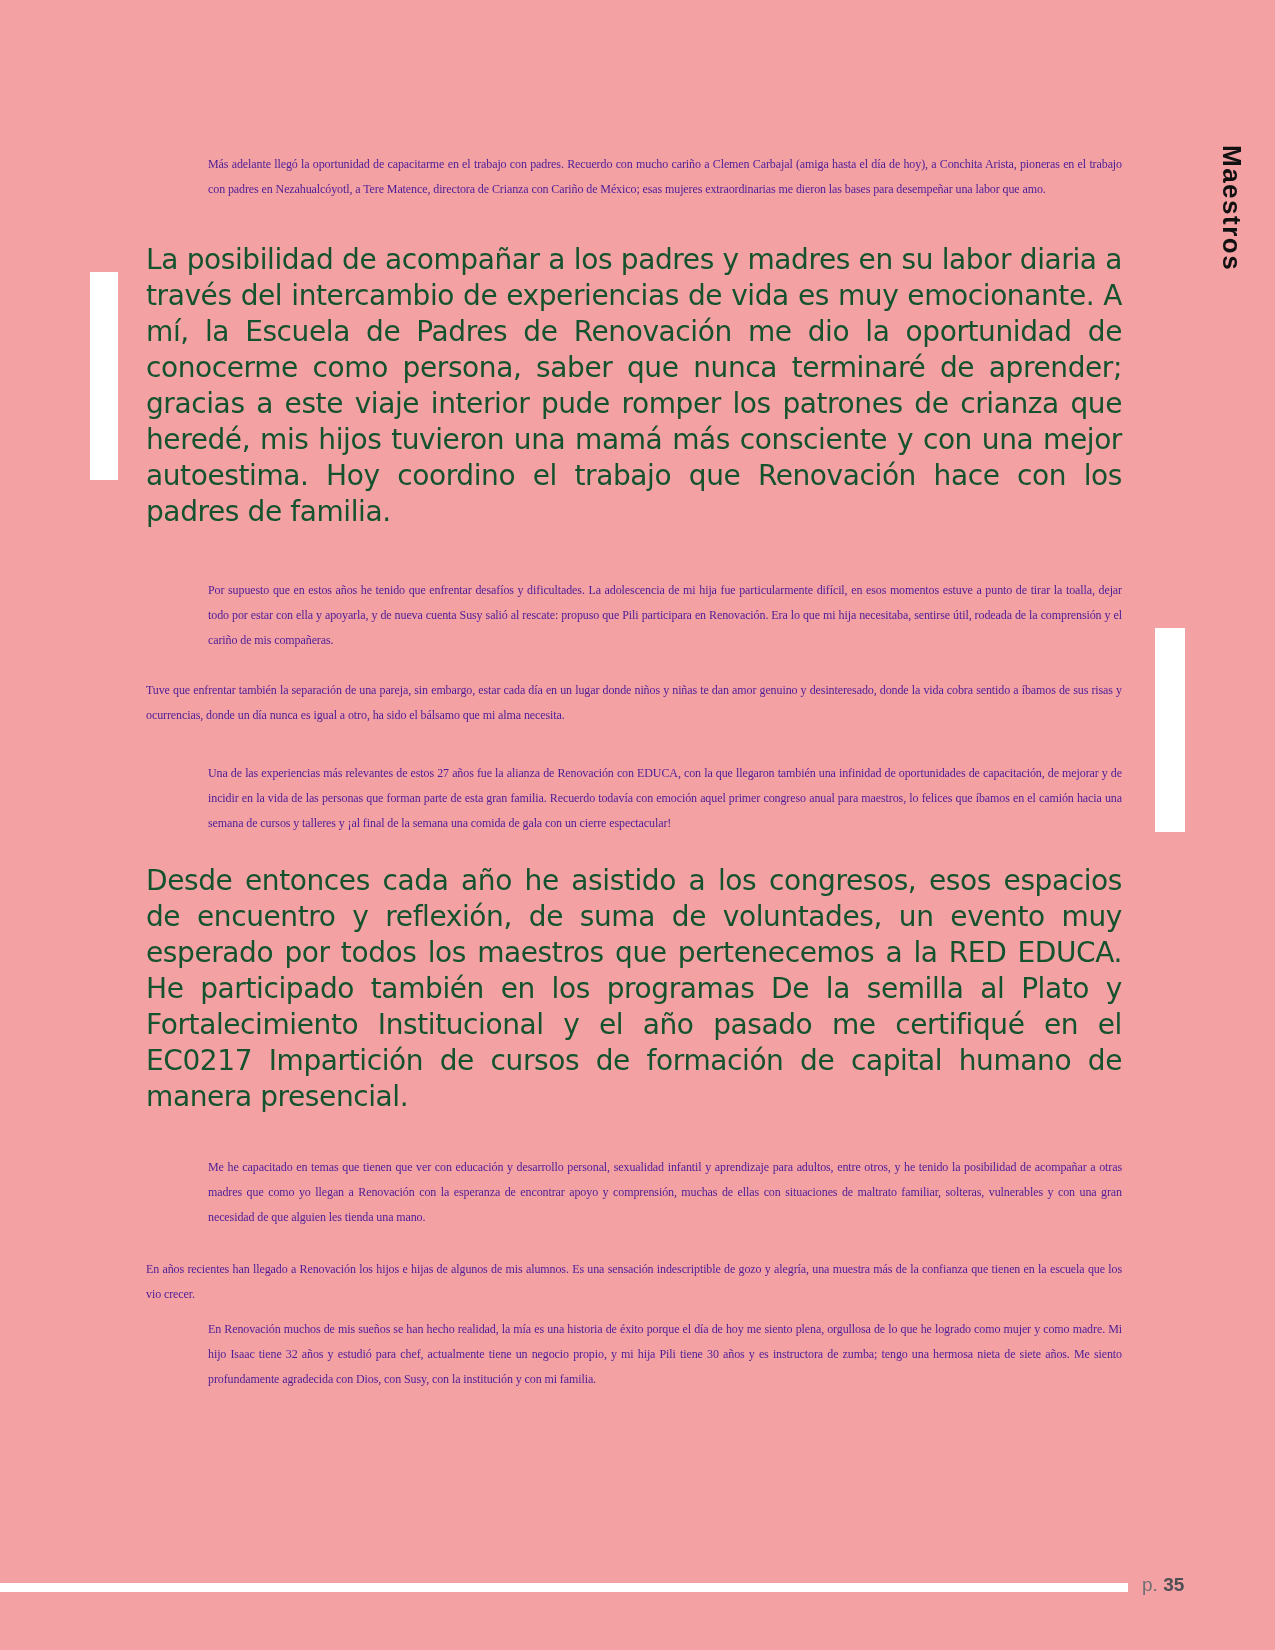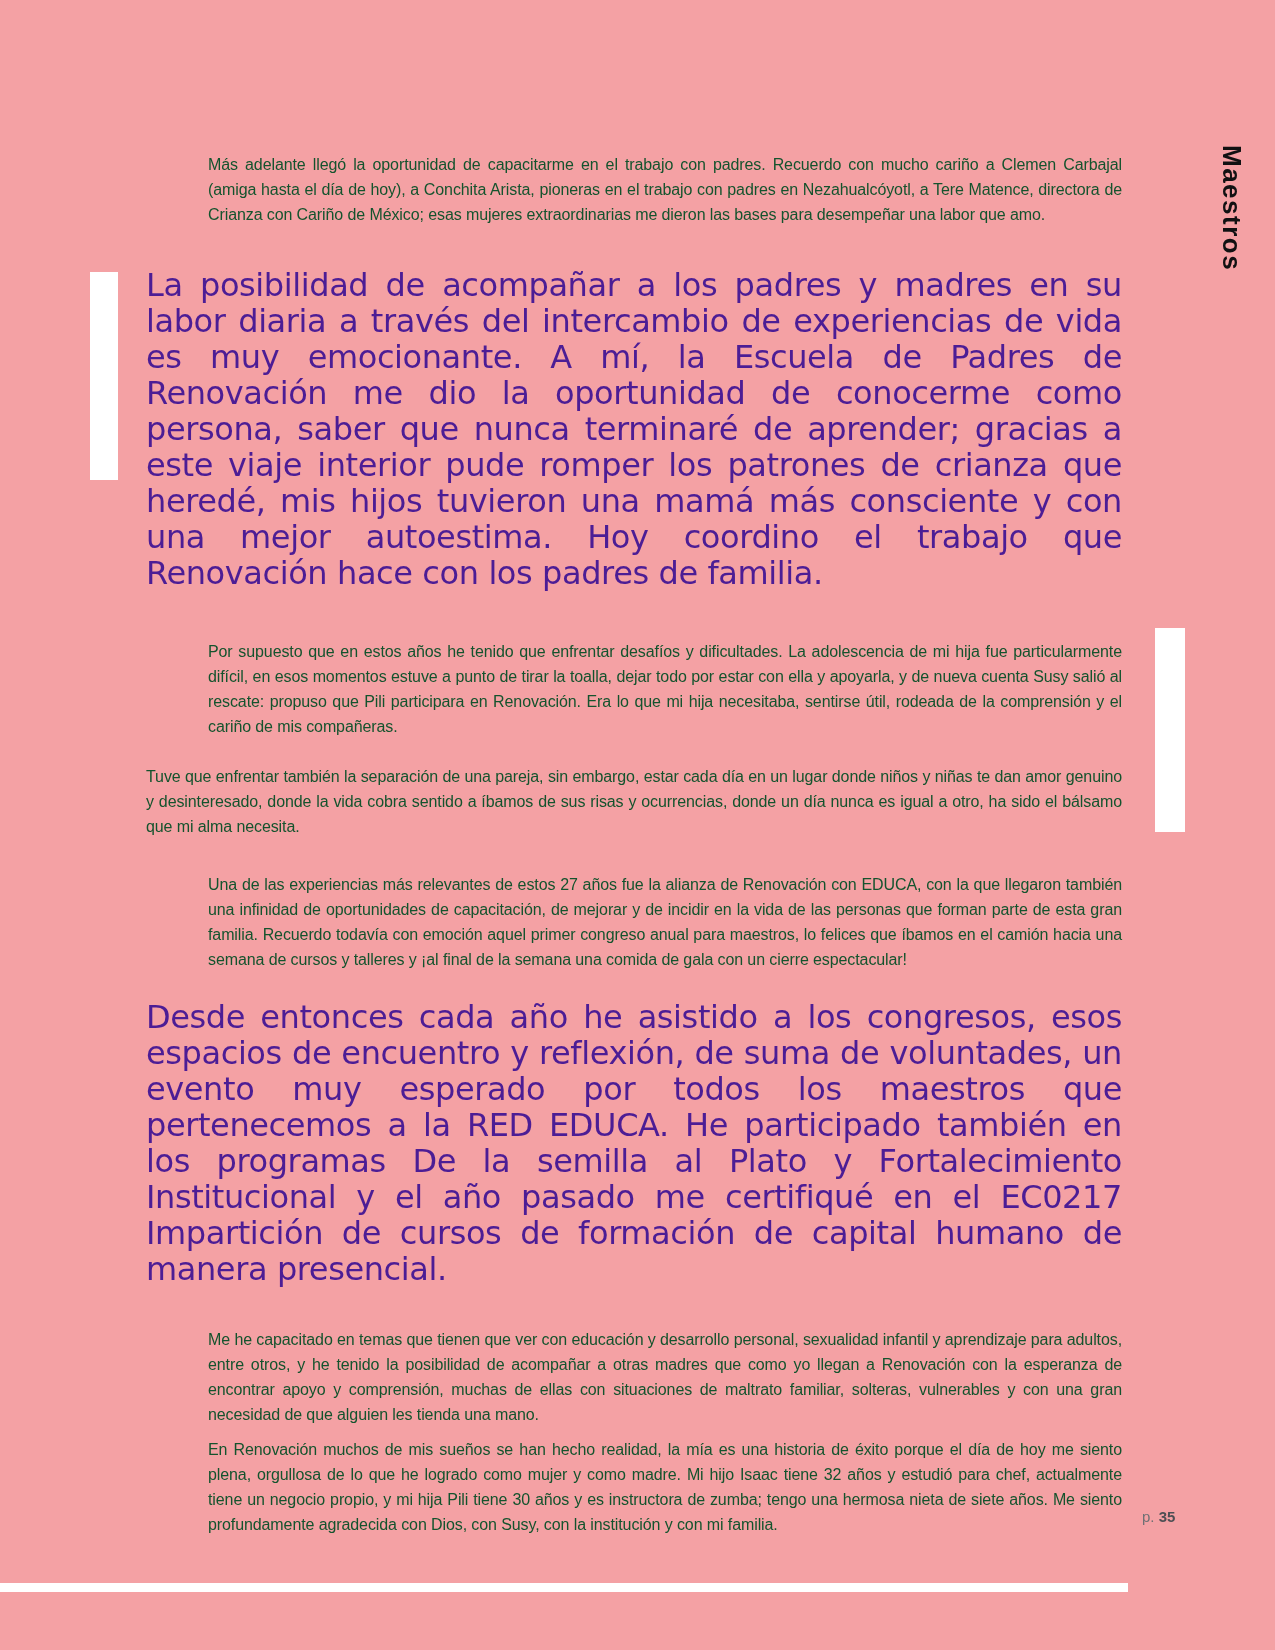--- a/index.html
+++ b/index.html
@@ -14,36 +14,37 @@
   }
 
   .text-column {
     position:absolute;
     left:146px; top:0;
     width:976px;
     color:#1d1d1f;
   }
 
   .para-small {
-    font-size:16px;
+    font-size:12px;
     line-height:25px;
     letter-spacing:-0.1px;
     text-align:justify;
-    color:#14532d;
+    color:#4c1d95;
+    font-family:Liberation Serif, serif;
   }
   .indent { padding-left:62px; }
 
   .para-large {
     font-family:"DejaVu Sans","Liberation Sans",sans-serif;
-    font-size:32px;
+    font-size:28px;
     line-height:36px;
     letter-spacing:-0.4px;
     font-weight:500;
     text-align:justify;
-    color:#4c1d95;
+    color:#14532d;
   }
 
   .mt-p1 { margin-top:152px; }
   .mt-big1 { margin-top:40px; }
   .mt-p3 { margin-top:48px; }
   .mt-p4 { margin-top:25px; }
   .mt-p5 { margin-top:33px; }
   .mt-big2 { margin-top:27px; }
   .mt-p7 { margin-top:40px; }
   .mt-p8 { margin-top:27px; }
@@ -64,22 +65,22 @@
   }
 
   .footer-rule {
     position:absolute;
     left:0; top:1583px;
     width:1128px; height:9px;
     background:#ffffff;
   }
   .page-number {
     position:absolute;
-    left:1142px; top:1508px;
-    font-size:15px;
+    left:1142px; top:1576px;
+    font-size:19px;
     line-height:18px;
     color:#6f7074;
     white-space:nowrap;
   }
   .page-number .num {
     font-weight:700;
     color:#4e4f54;
   }
 </style>
 </head>
@@ -100,20 +101,21 @@
     <p class="para-small indent mt-p3">Por supuesto que en estos años he tenido que enfrentar desafíos y dificultades. La adolescencia de mi hija fue particularmente difícil, en esos momentos estuve a punto de tirar la toalla, dejar todo por estar con ella y apoyarla, y de nueva cuenta Susy salió al rescate: propuso que Pili participara en Renovación. Era lo que mi hija necesitaba, sentirse útil, rodeada de la comprensión y el cariño de mis compañeras.</p>
 
     <p class="para-small mt-p4">Tuve que enfrentar también la separación de una pareja, sin embargo, estar cada día en un lugar donde niños y niñas te dan amor genuino y desinteresado, donde la vida cobra sentido a íbamos de sus risas y ocurrencias, donde un día nunca es igual a otro, ha sido el bálsamo que mi alma necesita.</p>
 
     <p class="para-small indent mt-p5">Una de las experiencias más relevantes de estos 27 años fue la alianza de Renovación con EDUCA, con la que llegaron también una infinidad de oportunidades de capacitación, de mejorar y de incidir en la vida de las personas que forman parte de esta gran familia. Recuerdo todavía con emoción aquel primer congreso anual para maestros, lo felices que íbamos en el camión hacia una semana de cursos y talleres y ¡al final de la semana una comida de gala con un cierre espectacular!</p>
 
     <p class="para-large mt-big2">Desde entonces cada año he asistido a los congresos, esos espacios de encuentro y reflexión, de suma de voluntades, un evento muy esperado por todos los maestros que pertenecemos a la RED EDUCA. He participado también en los programas De la semilla al Plato y Fortalecimiento Institucional y el año pasado me certifiqué en el EC0217 Impartición de cursos de formación de capital humano de manera presencial.</p>
 
     <p class="para-small indent mt-p7">Me he capacitado en temas que tienen que ver con educación y desarrollo personal, sexualidad infantil y aprendizaje para adultos, entre otros, y he tenido la posibilidad de acompañar a otras madres que como yo llegan a Renovación con la esperanza de encontrar apoyo y comprensión, muchas de ellas con situaciones de maltrato familiar, solteras, vulnerables y con una gran necesidad de que alguien les tienda una mano.</p>
 
+    <p class="para-small mt-p8">En años recientes han llegado a Renovación los hijos e hijas de algunos de mis alumnos. Es una sensación indescriptible de gozo y alegría, una muestra más de la confianza que tienen en la escuela que los vio crecer.</p>
 
     <p class="para-small indent mt-p9">En Renovación muchos de mis sueños se han hecho realidad, la mía es una historia de éxito porque el día de hoy me siento plena, orgullosa de lo que he logrado como mujer y como madre. Mi hijo Isaac tiene 32 años y estudió para chef, actualmente tiene un negocio propio, y mi hija Pili tiene 30 años y es instructora de zumba; tengo una hermosa nieta de siete años. Me siento profundamente agradecida con Dios, con Susy, con la institución y con mi familia.</p>
   </div>
 
   <div class="footer-rule"></div>
 
   <div class="page-number">
     <span>p.</span>
     <span class="num">35</span>
   </div>

